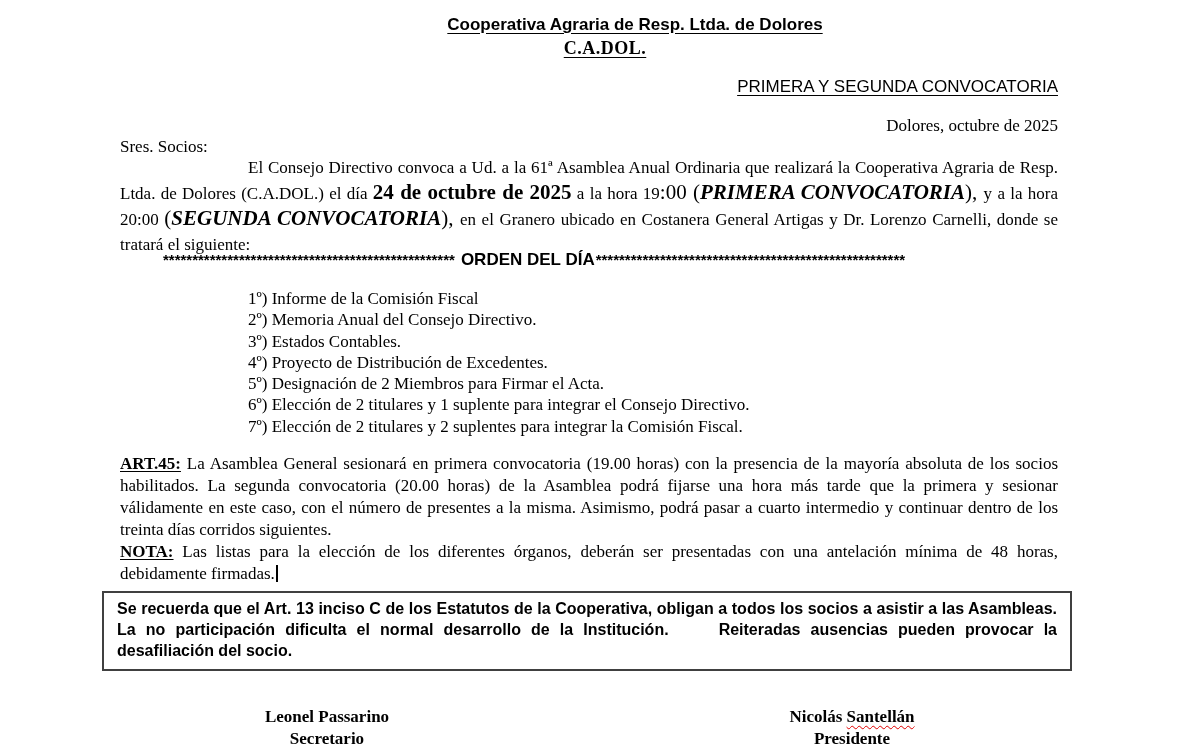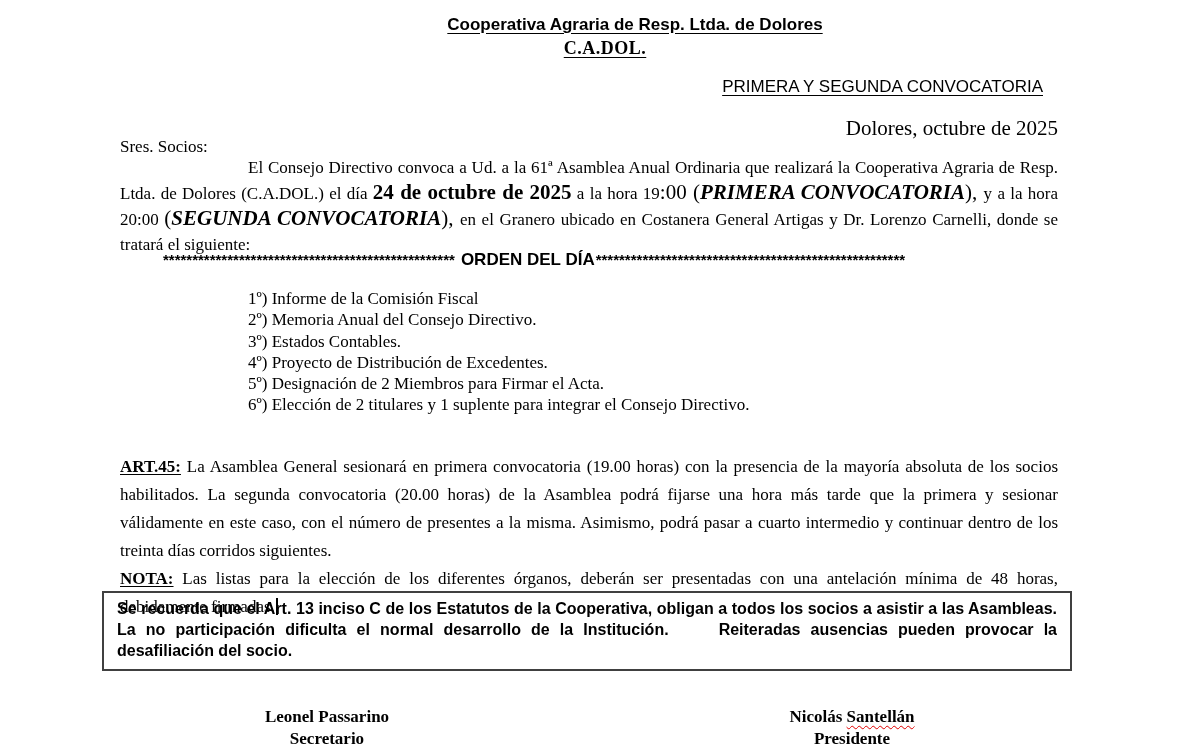--- a/index.html
+++ b/index.html
@@ -12,47 +12,47 @@
     position:absolute; top:15px; left:16px; width:1178px; text-align:center;
     font-family:"Liberation Sans", sans-serif; font-weight:bold; font-size:17px;
     text-decoration:underline; text-underline-offset:3px;padding-left:30px;
   }
   .doc-subtitle {
     position:absolute; top:38px; left:0; width:1178px; text-align:center;
     font-family:"Liberation Serif", serif; font-weight:bold; font-size:18px;
     text-decoration:underline; text-underline-offset:3px; letter-spacing:0.5px;margin-left:16px;
   }
   .convocatoria {
-    position:absolute; top:77px; right:135px;
+    position:absolute; top:77px; right:120px;
     font-family:"Liberation Sans", sans-serif; font-size:17px;
     text-decoration:underline; text-underline-offset:3px;
   }
   .dateline {
-    position:absolute; top:116px; right:120px; font-size:21px;
+    position:absolute; top:116px; right:120px; font-size:17px;
   }
   .salutation { position:absolute; top:137px; left:120px; font-size:17px; }
   .intro {
     position:absolute; top:155px; left:120px; width:938px;
     font-size:17px; line-height:25px; text-align:justify; text-indent:128px;
   }
   .big    { font-size:21px; }
   .bigbold{ font-size:21px; font-weight:bold; }
   .bigbi  { font-size:21px; font-weight:bold; font-style:italic; }
   .divider {
     position:absolute; top:250px; left:163px; white-space:nowrap;
     font-family:"Liberation Sans", sans-serif; font-weight:bold;
   }
   .divider .stars { font-size:15px; letter-spacing:0px; }
   .divider .label { font-size:17px; margin:0 1px 0 6px; }
   .agenda {
     position:absolute; top:288px; left:248px; font-size:17px; line-height:21.3px;
   }
   .body-block {
     position:absolute; top:453px; left:120px; width:938px;
-    font-size:17px; line-height:28px; text-align:justify;
+    font-size:17px; line-height:22px; text-align:justify;
   }
   .body-block p { margin:0; }
   .lead-label { font-weight:bold; text-decoration:underline; text-underline-offset:2px; }
   .text-cursor {
     display:inline-block; width:0; height:17px; border-left:2px solid #000;
     vertical-align:-3px; margin-left:1px;
   }
   .notice-box {
     position:absolute; top:591px; left:102px; width:970px; box-sizing:border-box;
     border:2px solid #404040; padding:5px 13px 8px 13px;
@@ -88,20 +88,21 @@
 
   <div class="divider"><span class="stars">**************************************************</span><span class="label">ORDEN DEL DÍA</span><span class="stars">*****************************************************</span></div>
 
   <div class="agenda">
     <div>1º) Informe de la Comisión Fiscal</div>
     <div>2º) Memoria Anual del Consejo Directivo.</div>
     <div>3º) Estados Contables.</div>
     <div>4º) Proyecto de Distribución de Excedentes.</div>
     <div>5º) Designación de 2 Miembros para Firmar el Acta.</div>
     <div>6º) Elección de 2 titulares y 1 suplente para integrar el Consejo Directivo.</div>
+    <div>7º) Elección de 2 titulares y 2 suplentes para integrar la Comisión Fiscal.</div>
   </div>
 
   <div class="body-block">
     <p><span class="lead-label">ART.45:</span><span> La Asamblea General sesionará en primera convocatoria (19.00 horas) con la presencia de la mayoría absoluta de los socios habilitados. La segunda convocatoria (20.00 horas) de la Asamblea podrá fijarse una hora más tarde que la primera y sesionar válidamente en este caso, con el número de presentes a la misma. Asimismo, podrá pasar a cuarto intermedio y continuar dentro de los treinta días corridos siguientes.</span></p>
     <p><span class="lead-label">NOTA:</span><span> Las listas para la elección de los diferentes órganos, deberán ser presentadas con una antelación mínima de 48 horas, debidamente firmadas.</span><span class="text-cursor"></span></p>
   </div>
 
   <div class="notice-box"><span>Se recuerda que el Art. 13 inciso C de los Estatutos de la Cooperativa, obligan a todos los socios a asistir a las Asambleas. La no participación dificulta el normal desarrollo de la Institución.</span><span class="notice-gap"></span><span>Reiteradas ausencias pueden provocar la desafiliación del socio.</span></div>
 
   <div class="sig sig-left">

